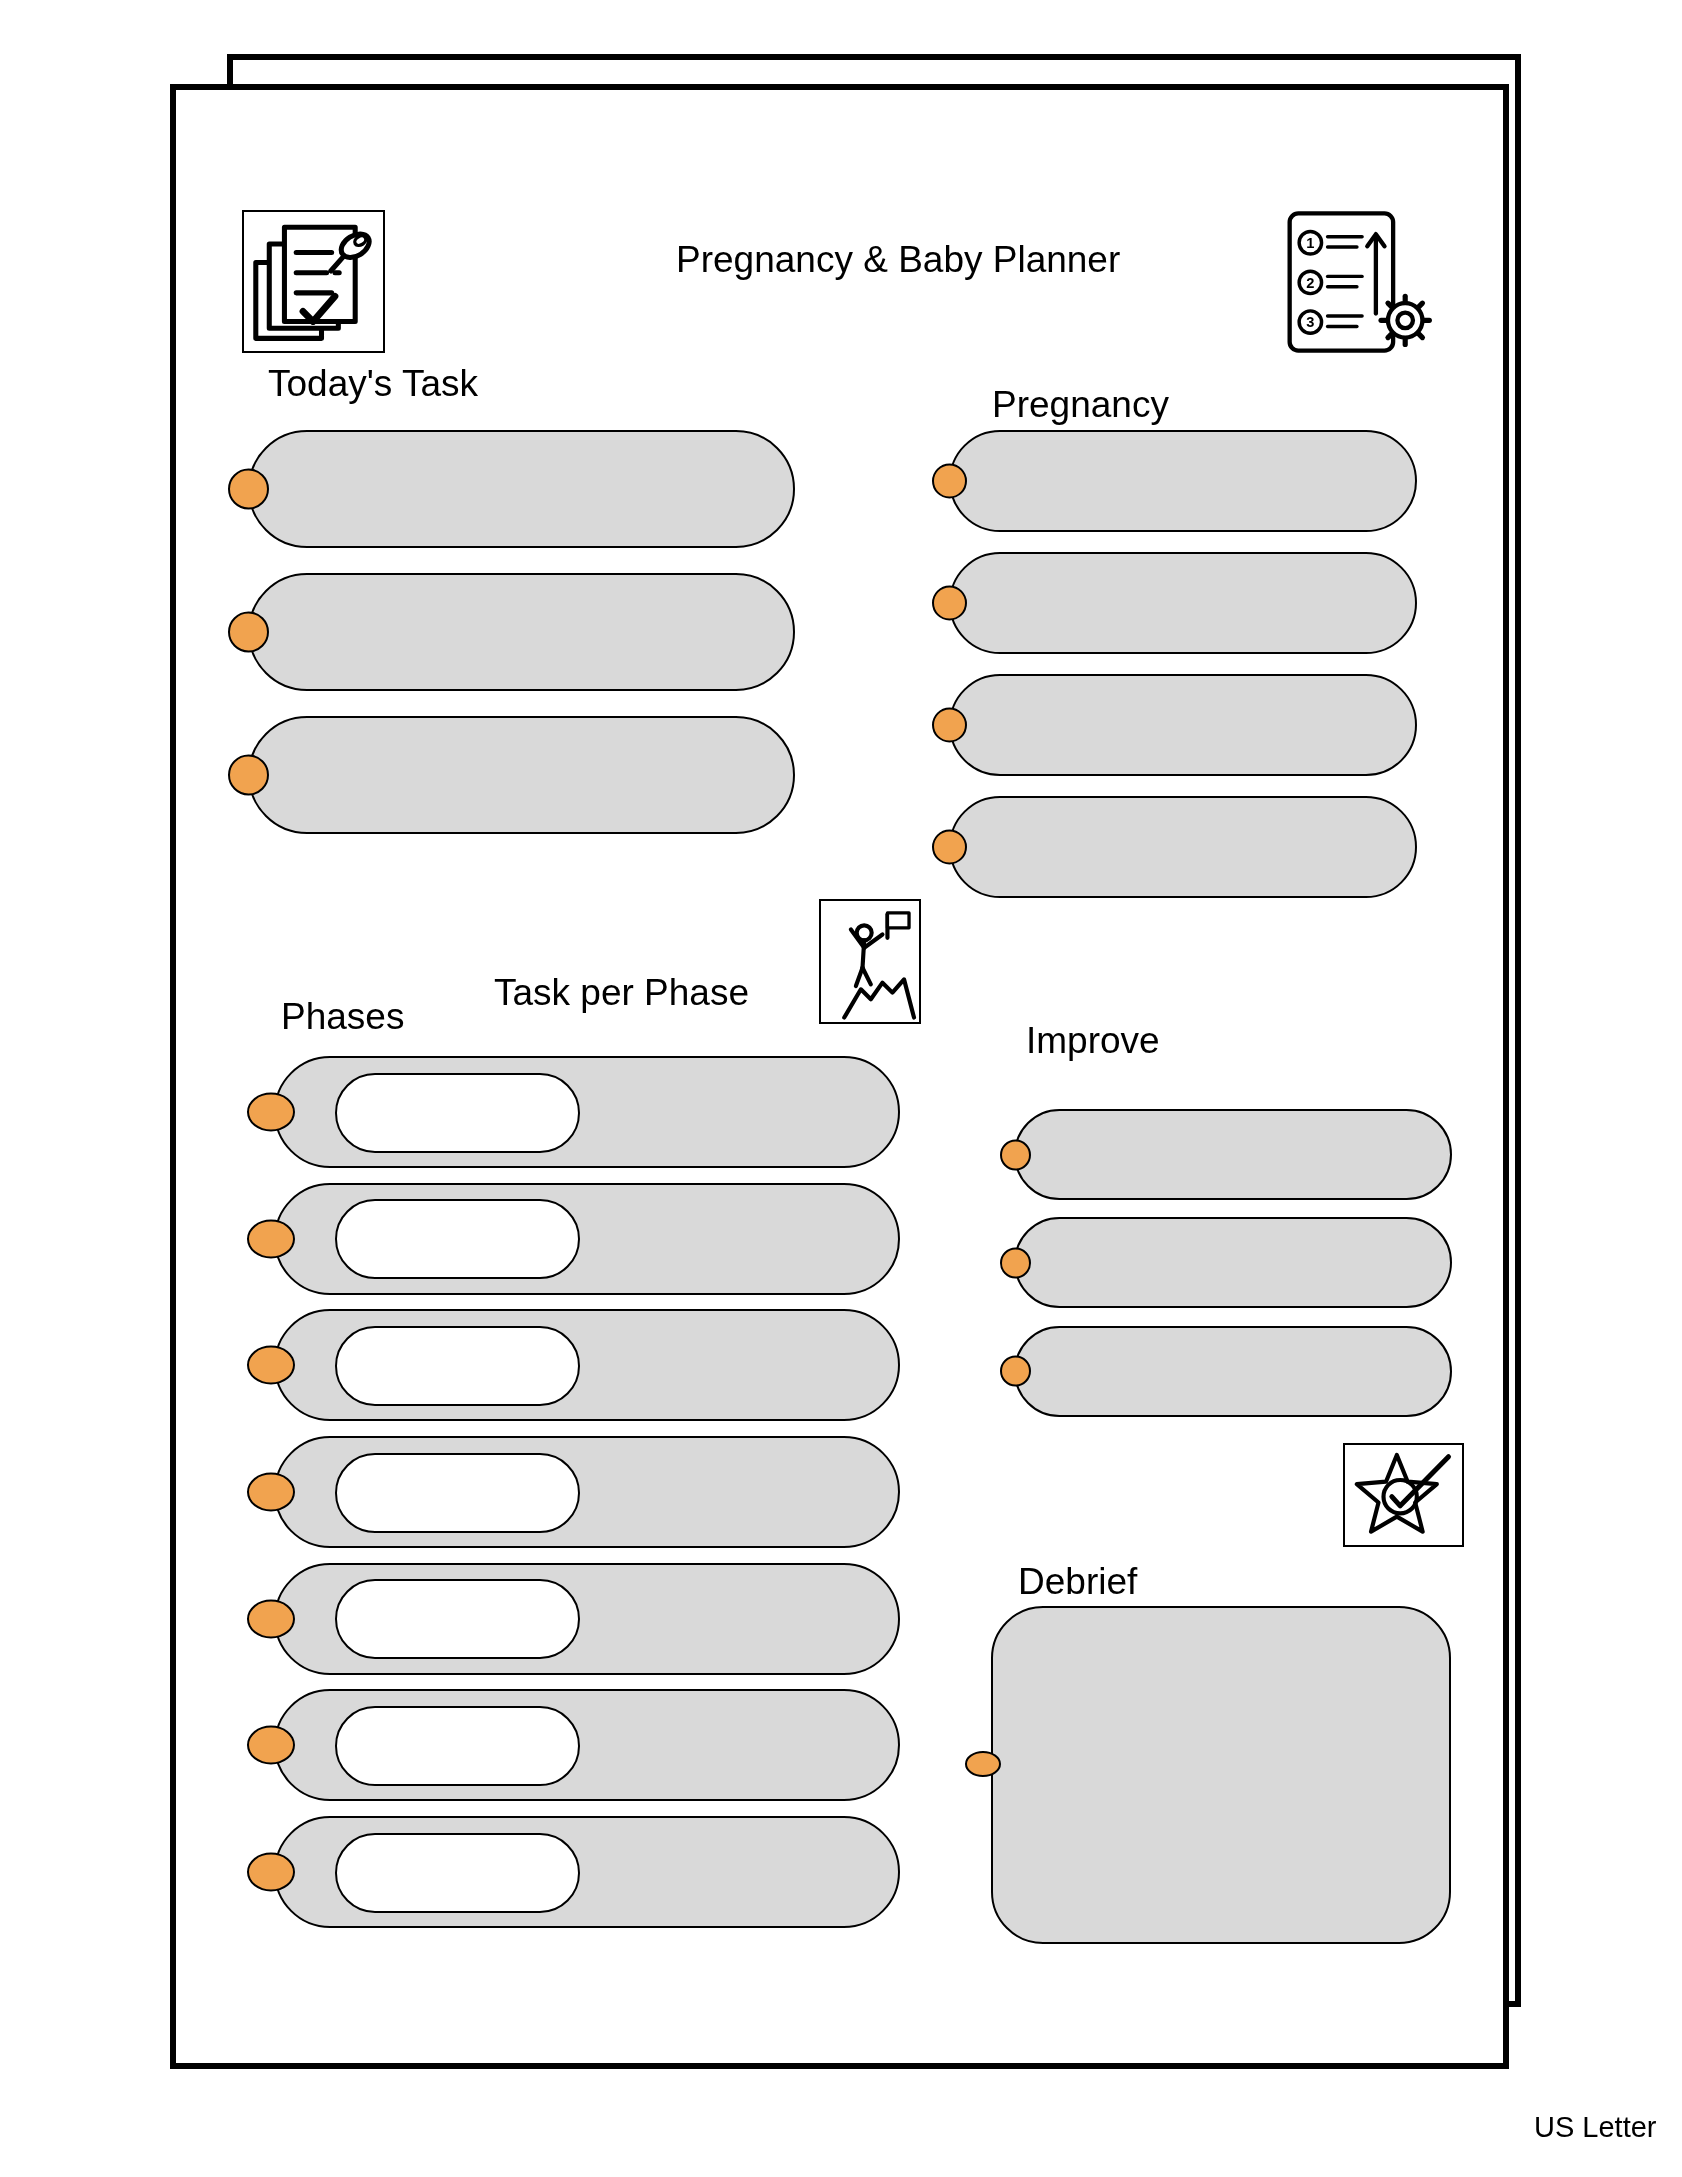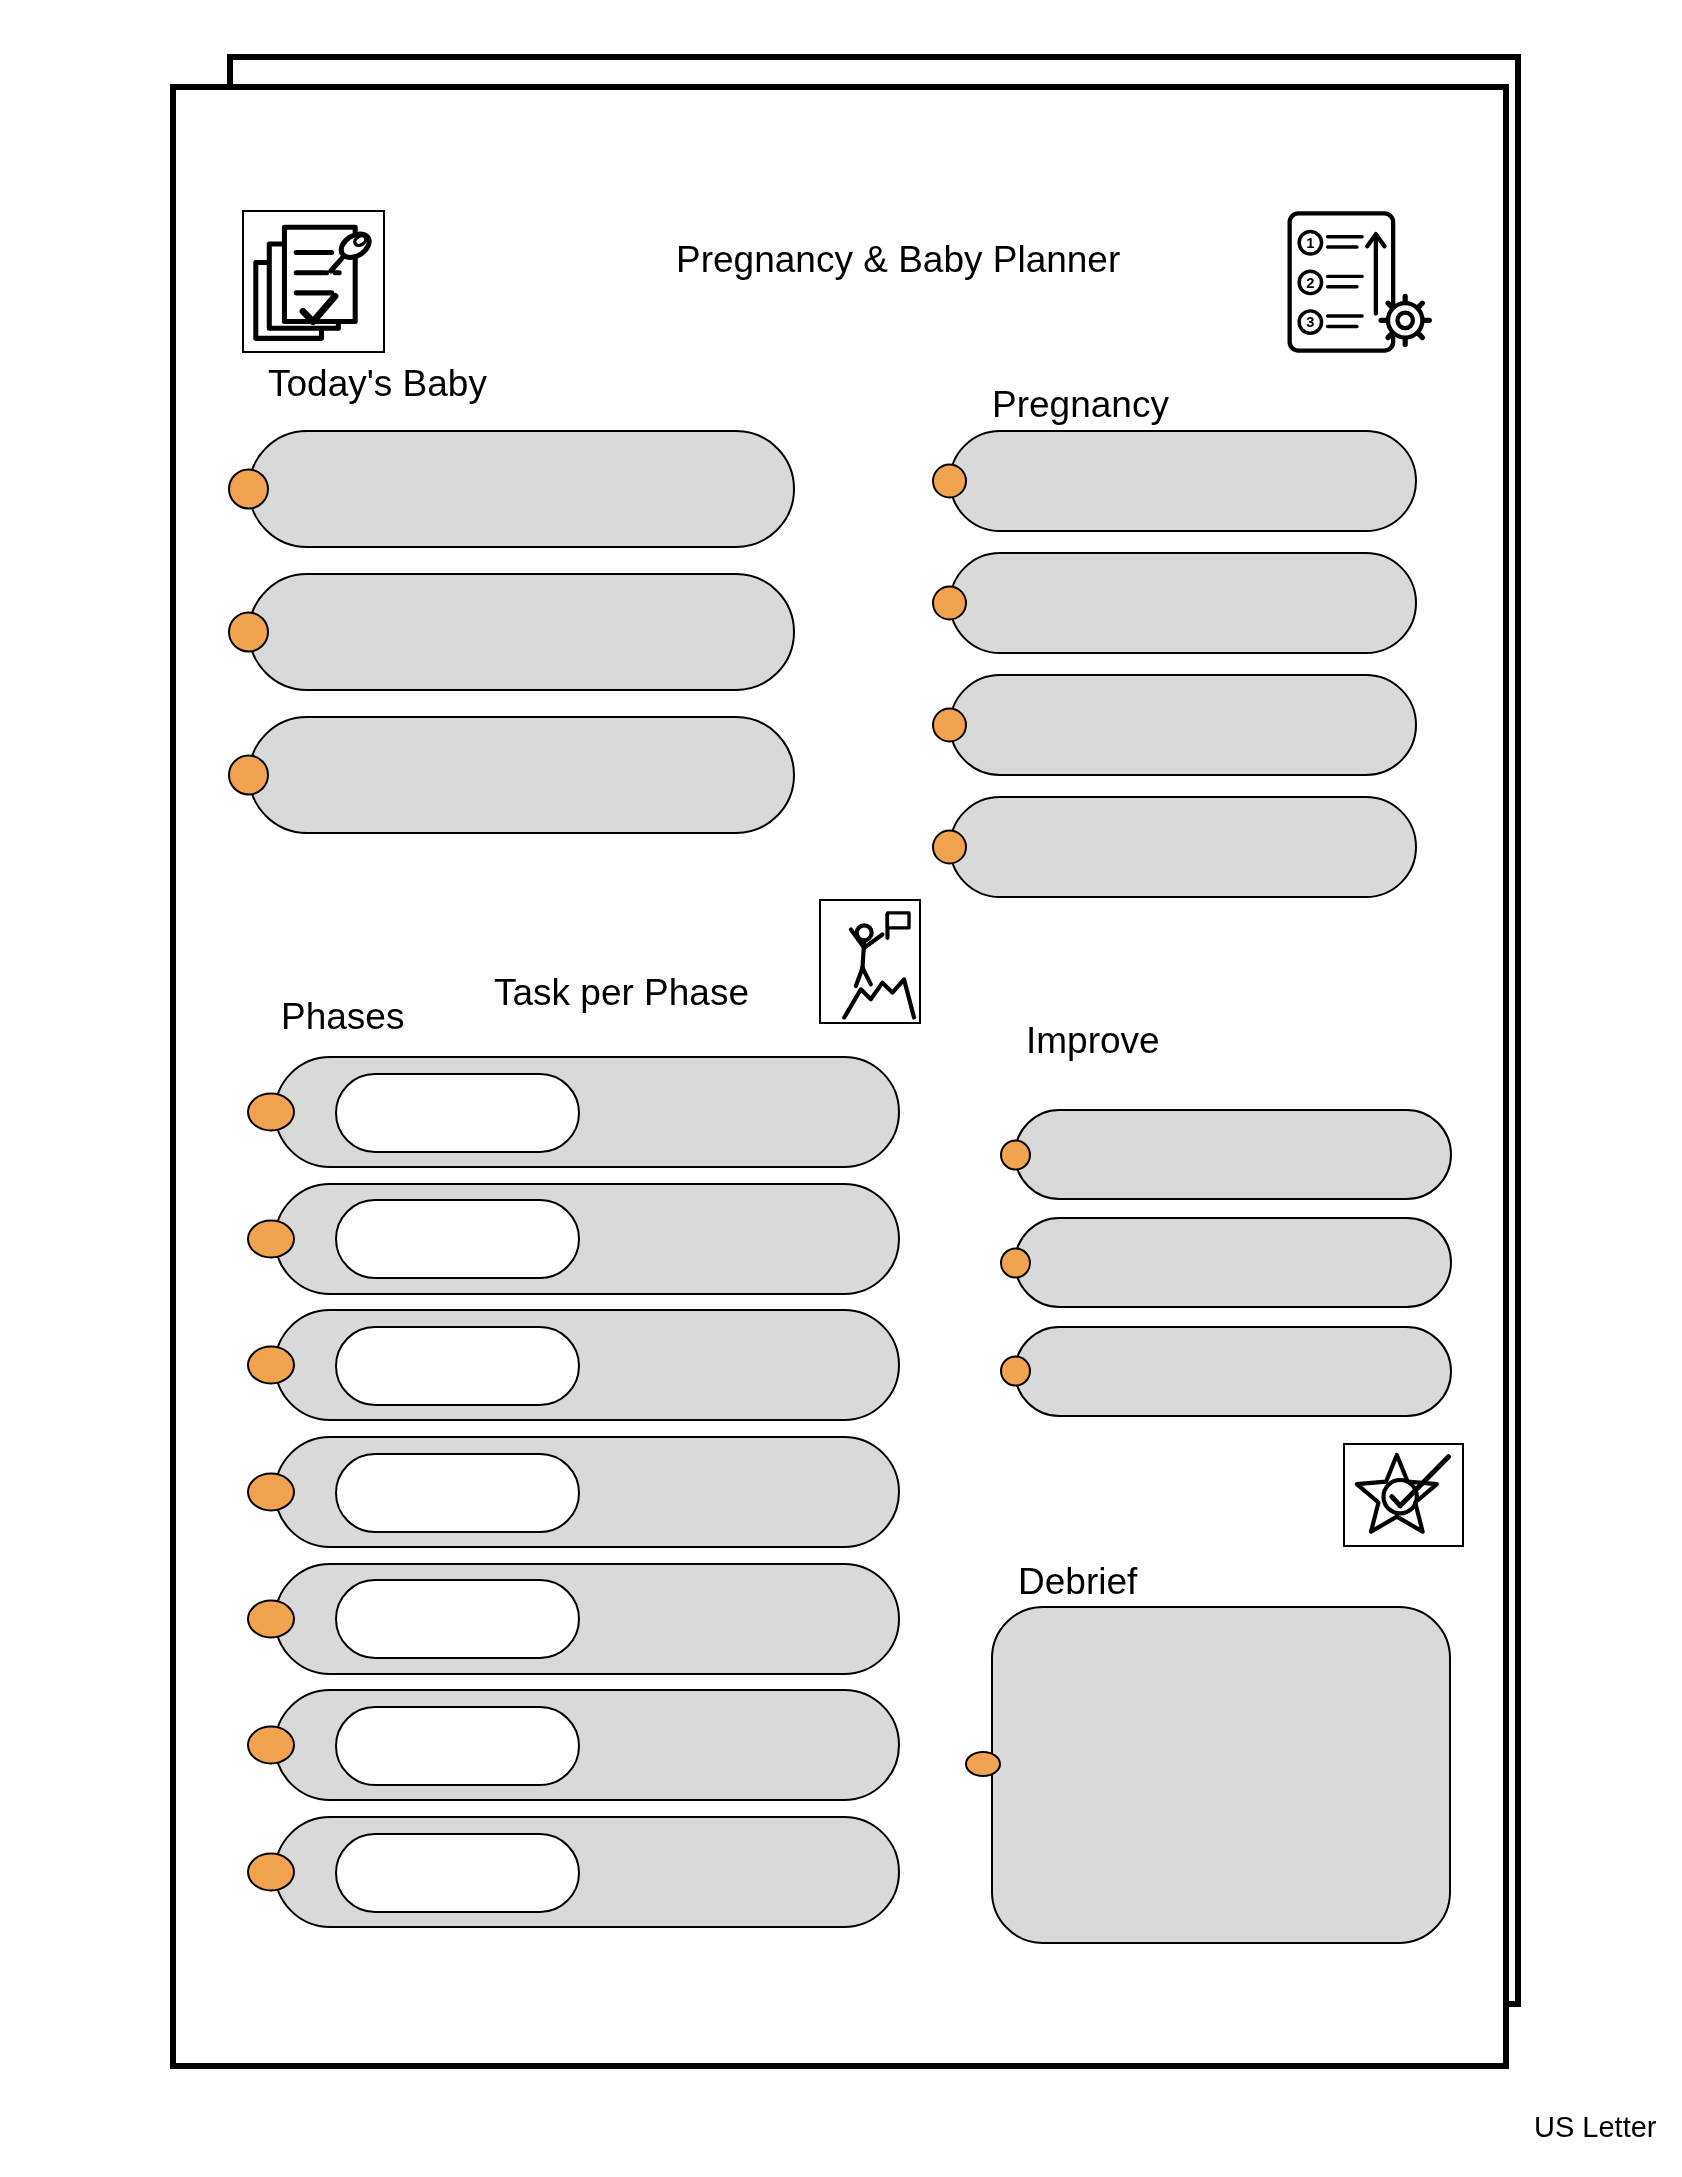--- a/index.html
+++ b/index.html
@@ -117,21 +117,21 @@
       <line x1="118" y1="128" x2="110" y2="128"></line>
         <line x1="124" y1="114" x2="118" y2="108"></line>
       <line x1="138" y1="108" x2="138" y2="100"></line>
         <line x1="152" y1="114" x2="158" y2="108"></line>
     </g>
     <circle cx="138" cy="128" r="20" fill="#fff"></circle>
     <circle cx="138" cy="128" r="9" fill="#fff"></circle>
   </svg>
 </div>
 
-<div class="h1" style="left:268px; top:363px;">Today's Baby</div>
+<div class="h1" style="left:268px; top:363px;">Today's Task</div>
 <div class="rows" id="wins-rows">
 
     <div class="pill wins-pill">
       <span class="dot dot-wins"></span>
     </div>
 
     <div class="pill wins-pill">
       <span class="dot dot-wins"></span>
     </div>
 

